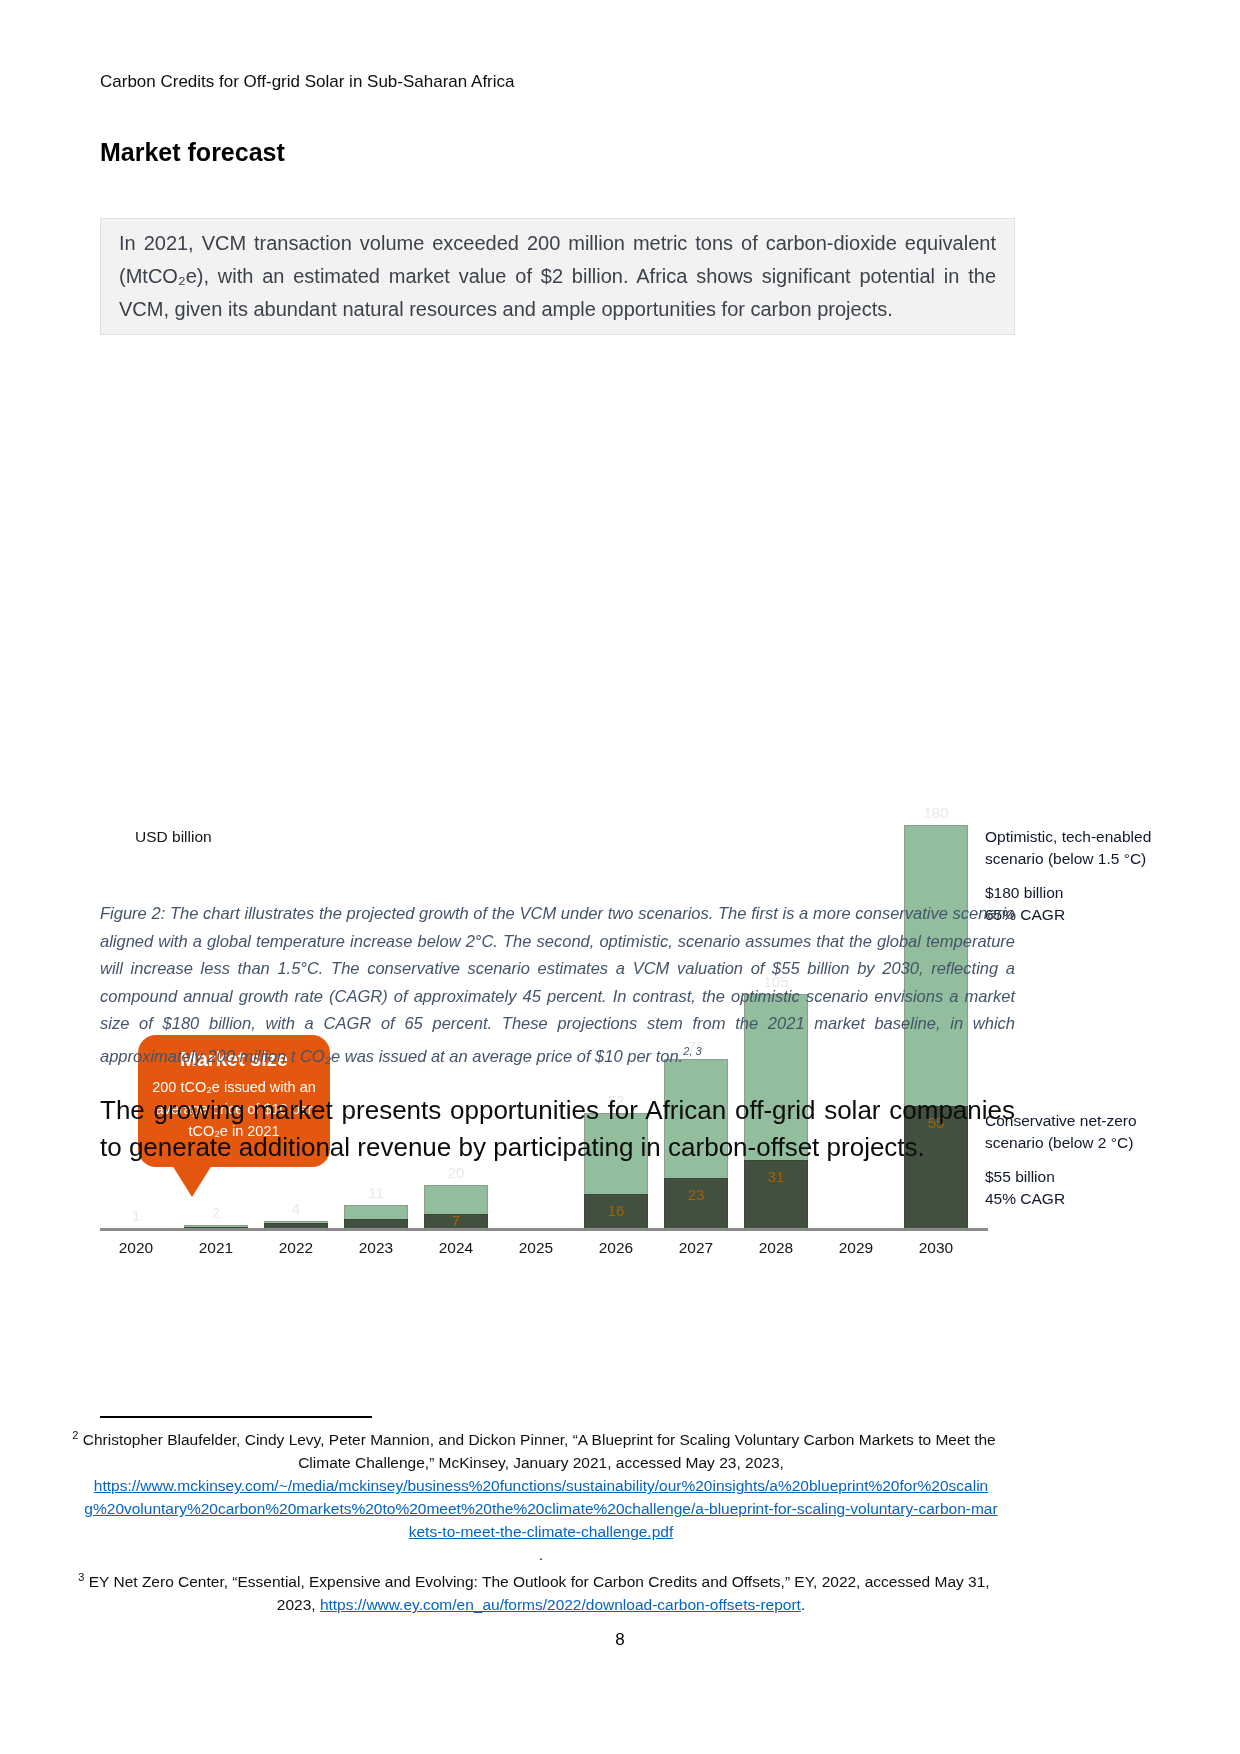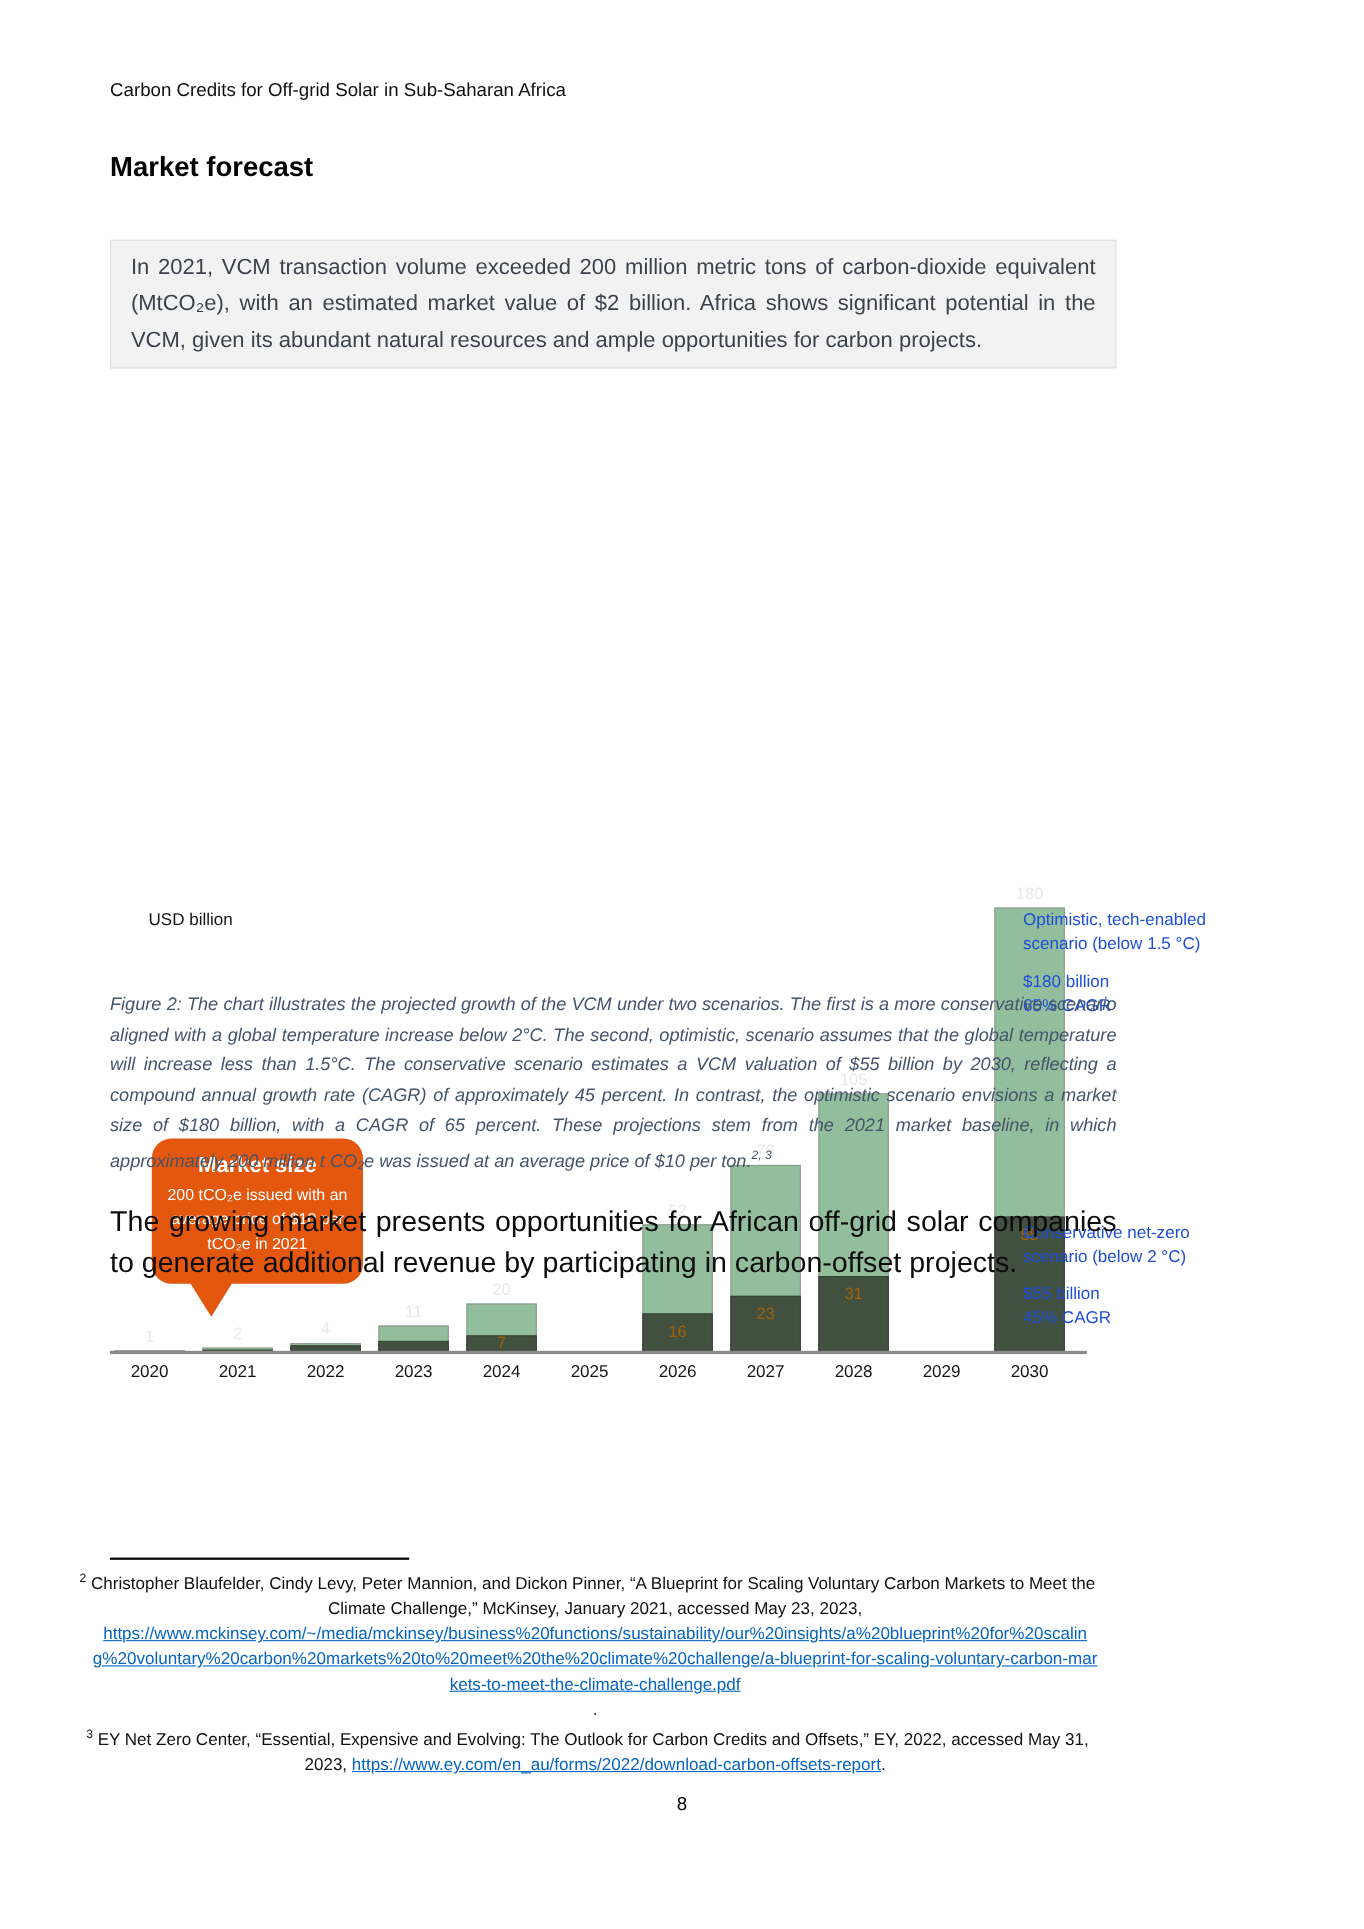--- a/index.html
+++ b/index.html
@@ -26,21 +26,21 @@
   .year{display:inline-block;width:80px;text-align:center;font-size:15.5px;color:#141414;}
   
   .callout{position:absolute;left:138px;top:635px;width:192px;height:132px;box-sizing:border-box;
         background:#e4570e;border-radius:18px;padding-top:13px;text-align:center;color:#fff;}
   .callout::after{content:"";position:absolute;left:34px;top:100%;margin-top:-2px;width:0;height:0;
         border-left:20px solid transparent;border-right:20px solid transparent;
         border-top:32px solid #e4570e;}
   .callout-title{font-size:20px;font-weight:bold;margin-bottom:6px;}
   .callout-body{font-size:14.5px;line-height:1.5;padding:0 10px;}
   
-  .anno{position:absolute;left:930px;width:215px;font-size:15.5px;line-height:22px;color:#1d4ed8;}
+  .anno{position:absolute;left:985px;width:215px;font-size:15.5px;line-height:22px;color:#0f172a;}
   .anno-opt-label{top:426px;}
   .anno-opt-val{top:482px;}
   .anno-con-label{top:710px;}
   .anno-con-val{top:766px;}
   
   .figure-caption{position:absolute;left:100px;top:900px;width:915px;font-size:16.5px;
         font-style:italic;line-height:27.5px;text-align:justify;color:#44546a;}
   .figure-caption sup{font-size:11px;}
   .body-paragraph{position:absolute;left:100px;top:1092px;width:915px;font-size:26px;
         line-height:37px;text-align:justify;color:#0c0c0c;}

